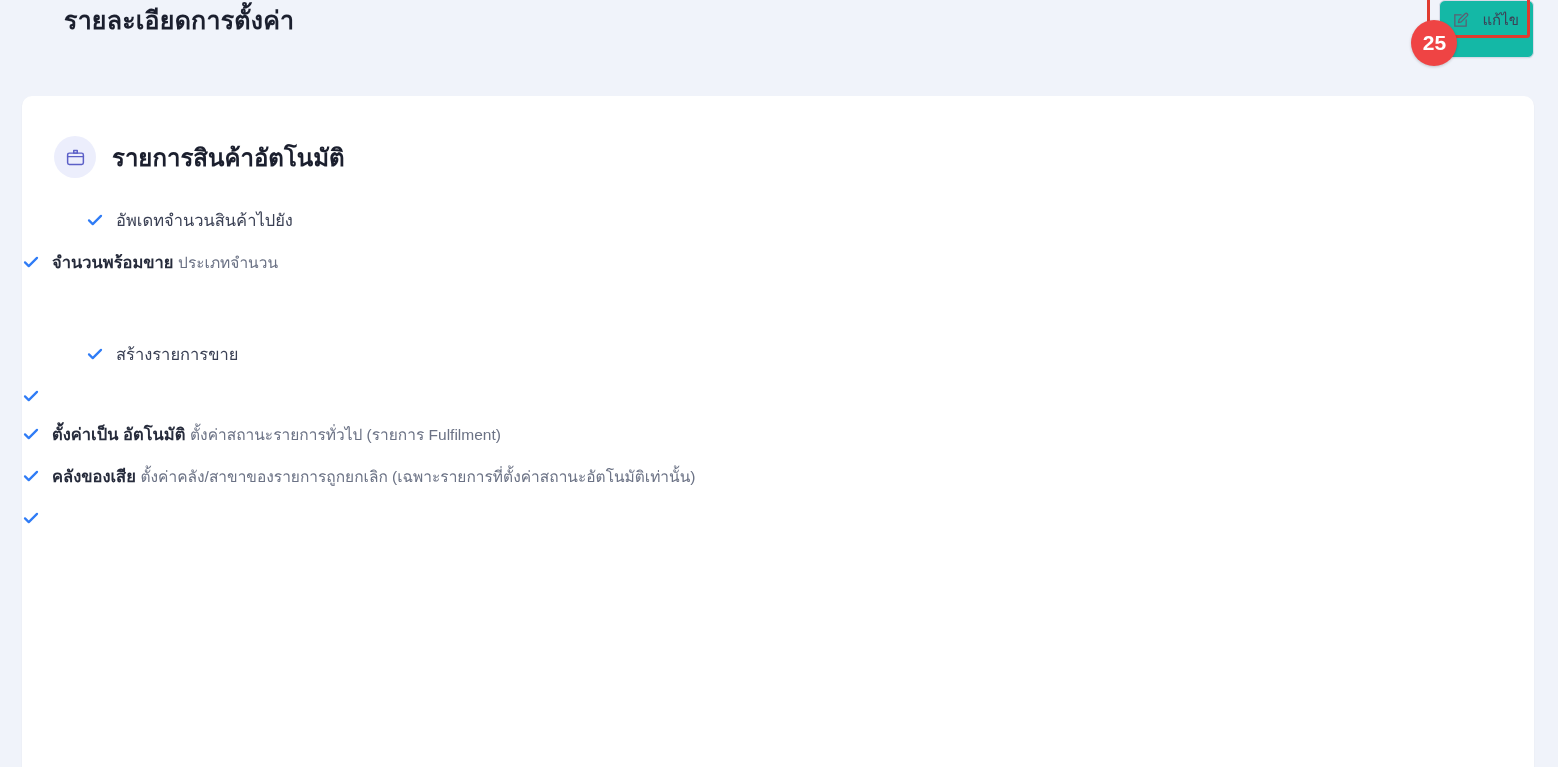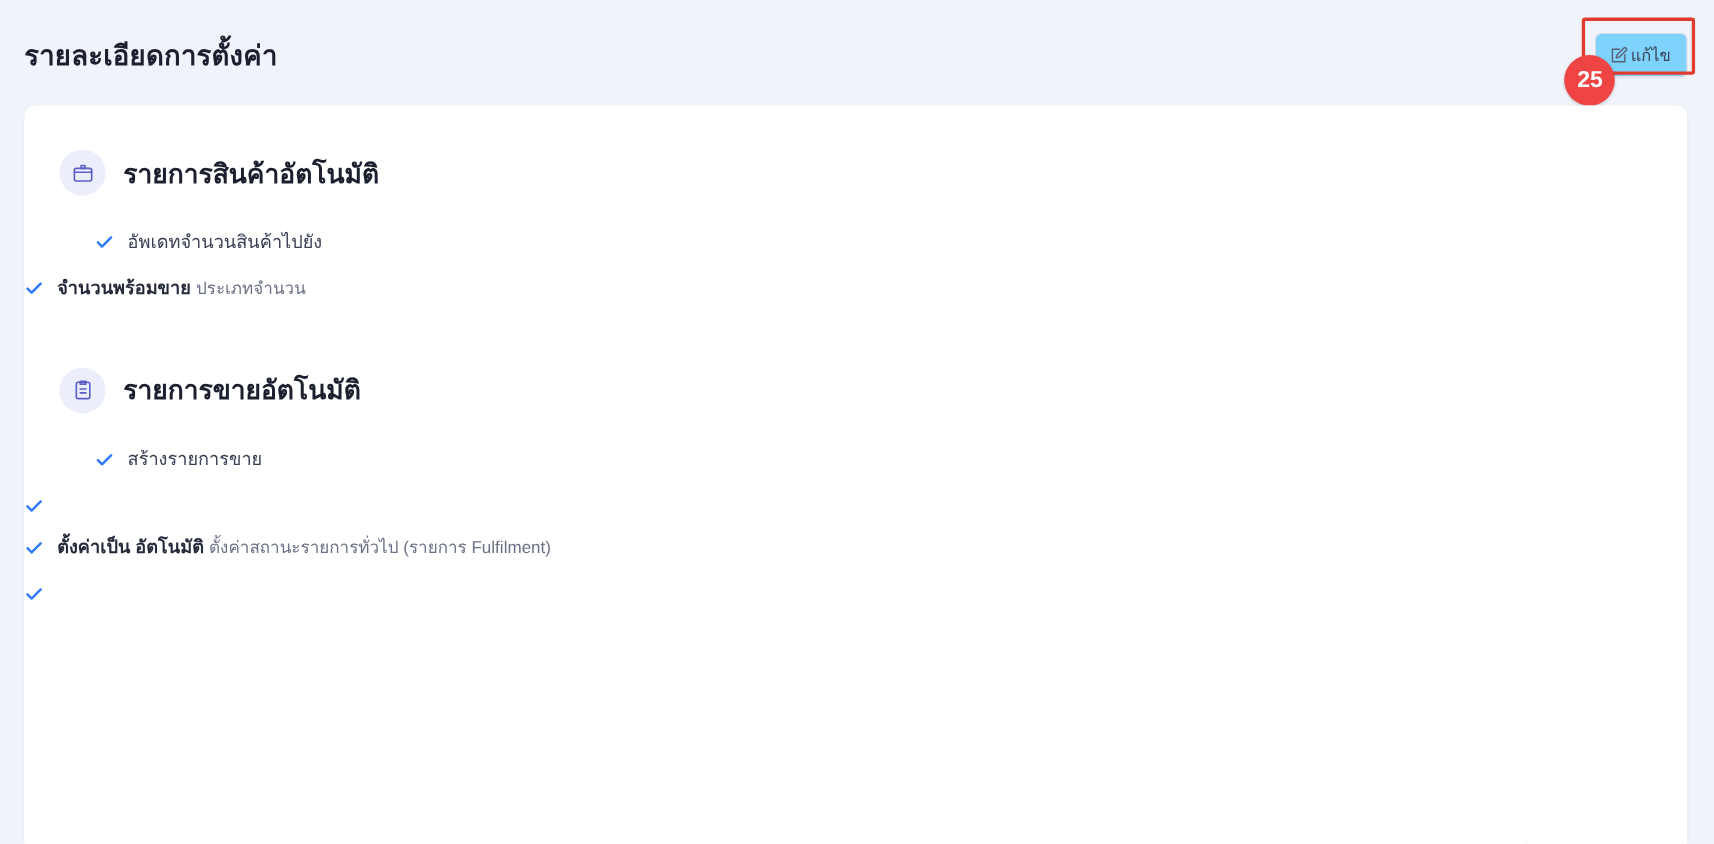--- a/index.html
+++ b/index.html
@@ -18,44 +18,45 @@
     width: 1558px;
     height: 767px;
     background: #f0f3fa;
   }
 
   
   .page-header {
     position: relative;
     height: 70px;
     display: flex;
-    align-items: flex-end;
+    align-items: flex-start;
     justify-content: space-between;
     padding: 0 24px 0 22px;
+    margin-left: 42px;
   }
   .page-title {
     font-size: 25px;
     font-weight: 700;
     color: #1b1f2e;
     letter-spacing: .2px;
   }
 
   .edit-wrap {
     position: relative;
     display: flex;
     align-items: center;
   }
   .edit-button {
     display: inline-flex;
     align-items: center;
-    gap: 2px;
-    background: #7dd3fc;
+    gap: 13px;
+    background: #14b8a6;
     border: 1px solid #d7dbe7;
     border-radius: 6px;
-    padding: 7px 14px 7px 12px;
+    padding: 7px 14px 25px 12px;
     font-size: 15px;
     color: #3c4257;
     cursor: pointer;
     box-shadow: 0 1px 1px rgba(16,24,40,.04);
   }
   .edit-button .pencil {
     display: inline-block;
     width: 17px;
     height: 17px;
     position: relative;
@@ -212,30 +213,20 @@
         <span class="row-text">
           <span>จำนวนพร้อมขาย</span>
           <span class="row-sub">ประเภทจำนวน</span>
         </span>
       </div>
     </div>
 
     <div class="section-gap"></div>
 
     <div class="section">
-      <div class="section-head">
-        <span class="section-icon">
-          <svg width="21" height="21" viewBox="0 0 24 24" fill="none" stroke="#5b5fc7" stroke-width="1.7" stroke-linecap="round" stroke-linejoin="round">
-            <rect x="5" y="4" width="14" height="17" rx="2"></rect>
-            <path d="M9 3h6v3H9z"></path>
-            <path d="M9 11h6M9 15h6"></path>
-          </svg>
-        </span>
-        <span class="section-title">รายการขายอัตโนมัติ</span>
-      </div>
 
       <div class="row level1">
         <span class="check">
           <svg width="18" height="18" viewBox="0 0 24 24" fill="none" stroke="#2f7cf6" stroke-width="3" stroke-linecap="round" stroke-linejoin="round">
               <path d="M4 12.5l5 5L20 6.5"></path>
             </svg>
         </span>
         <span class="row-text">สร้างรายการขาย</span>
       </div>
 
@@ -252,20 +243,31 @@
           <svg width="18" height="18" viewBox="0 0 24 24" fill="none" stroke="#2f7cf6" stroke-width="3" stroke-linecap="round" stroke-linejoin="round">
               <path d="M4 12.5l5 5L20 6.5"></path>
             </svg>
         </span>
         <span class="row-text">
           <span>ตั้งค่าเป็น อัตโนมัติ</span>
           <span class="row-sub">ตั้งค่าสถานะรายการทั่วไป (รายการ Fulfilment)</span>
         </span>
       </div>
 
+      <div class="row level2">
+        <span class="check">
+          <svg width="18" height="18" viewBox="0 0 24 24" fill="none" stroke="#2f7cf6" stroke-width="3" stroke-linecap="round" stroke-linejoin="round">
+              <path d="M4 12.5l5 5L20 6.5"></path>
+            </svg>
+        </span>
+        <span class="row-text">
+          <span>คลังของเสีย</span>
+          <span class="row-sub">ตั้งค่าคลัง/สาขาของรายการถูกยกเลิก (เฉพาะรายการที่ตั้งค่าสถานะอัตโนมัติเท่านั้น)</span>
+        </span>
+      </div>
 
       <div class="row level2">
         <span class="check">
           <svg width="18" height="18" viewBox="0 0 24 24" fill="none" stroke="#2f7cf6" stroke-width="3" stroke-linecap="round" stroke-linejoin="round">
               <path d="M4 12.5l5 5L20 6.5"></path>
             </svg>
         </span>
       </div>
     </div>
 

